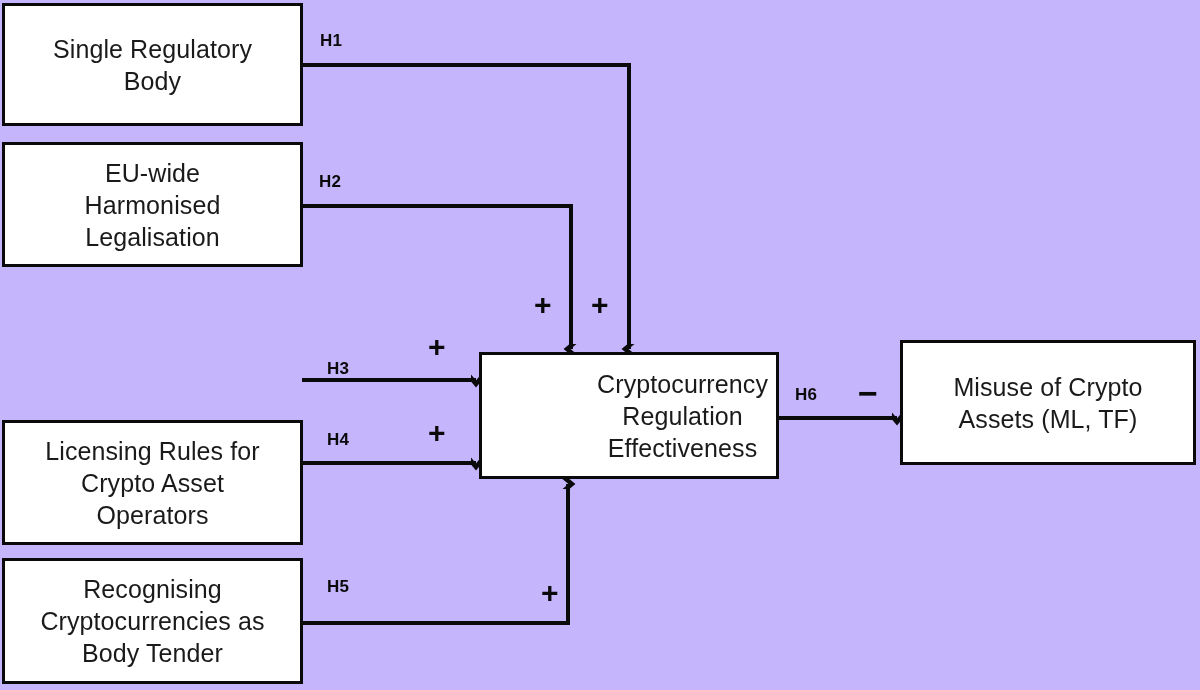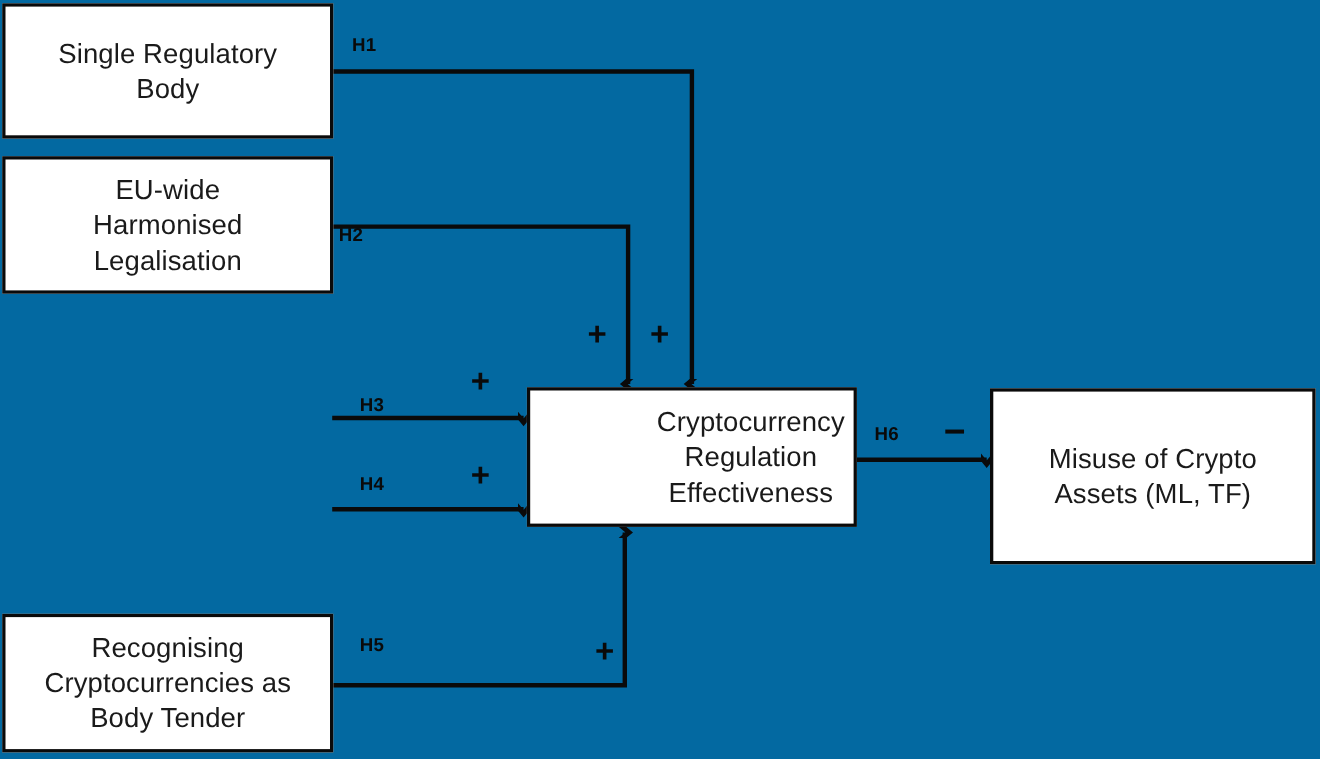--- a/index.html
+++ b/index.html
@@ -5,21 +5,21 @@
 <style>
   html, body {
     margin: 0;
     padding: 0;
     background: #ffffff;
   }
   #canvas {
     position: relative;
     width: 1200px;
     height: 690px;
-    background: #0369a1;
+    background: #c4b5fd;
     font-family: "Liberation Sans", "DejaVu Sans", sans-serif;
     overflow: hidden;
   }
   svg.layer {
     position: absolute;
     left: 0;
     top: 0;
     width: 1200px;
     height: 690px;
   }
@@ -99,41 +99,46 @@
 Body</span>
   </div>
 
   <div class="node" style="left:2px; top:142px; width:301px; height:125px;justify-content:center;">
     <span class="node-text">EU-wide
 Harmonised
 Legalisation</span>
   </div>
 
 
+  <div class="node" style="left:2px; top:420px; width:301px; height:125px;">
+    <span class="node-text">Licensing Rules for
+Crypto Asset
+Operators</span>
+  </div>
 
   <div class="node" style="left:2px; top:558px; width:301px; height:126px;">
     <span class="node-text">Recognising
 Cryptocurrencies as
 Body Tender</span>
   </div>
 
   <div class="node" style="left:479px; top:352px; width:300px; height:127px;justify-content:flex-end;">
     <span class="node-text">Cryptocurrency
 Regulation
 Effectiveness</span>
   </div>
 
-  <div class="node" style="left:900px; top:353px; width:296px; height:160px;">
+  <div class="node" style="left:900px; top:340px; width:296px; height:125px;">
     <span class="node-text">Misuse of Crypto
 Assets (ML, TF)</span>
   </div>
 
   <div class="hlabel" style="left:320px; top:31px;">H1</div>
 
-  <div class="hlabel" style="left:308px; top:172px;margin-top:32px;">H2</div>
+  <div class="hlabel" style="left:319px; top:172px;">H2</div>
 
   <div class="hlabel" style="left:327px; top:347px;margin-top:12px;">H3</div>
 
   <div class="hlabel" style="left:327px; top:430px;">H4</div>
 
   <div class="hlabel" style="left:327px; top:577px;">H5</div>
 
   <div class="hlabel" style="left:795px; top:385px;">H6</div>
 
   <div class="sign" style="left:534px; top:290px;">+</div>

